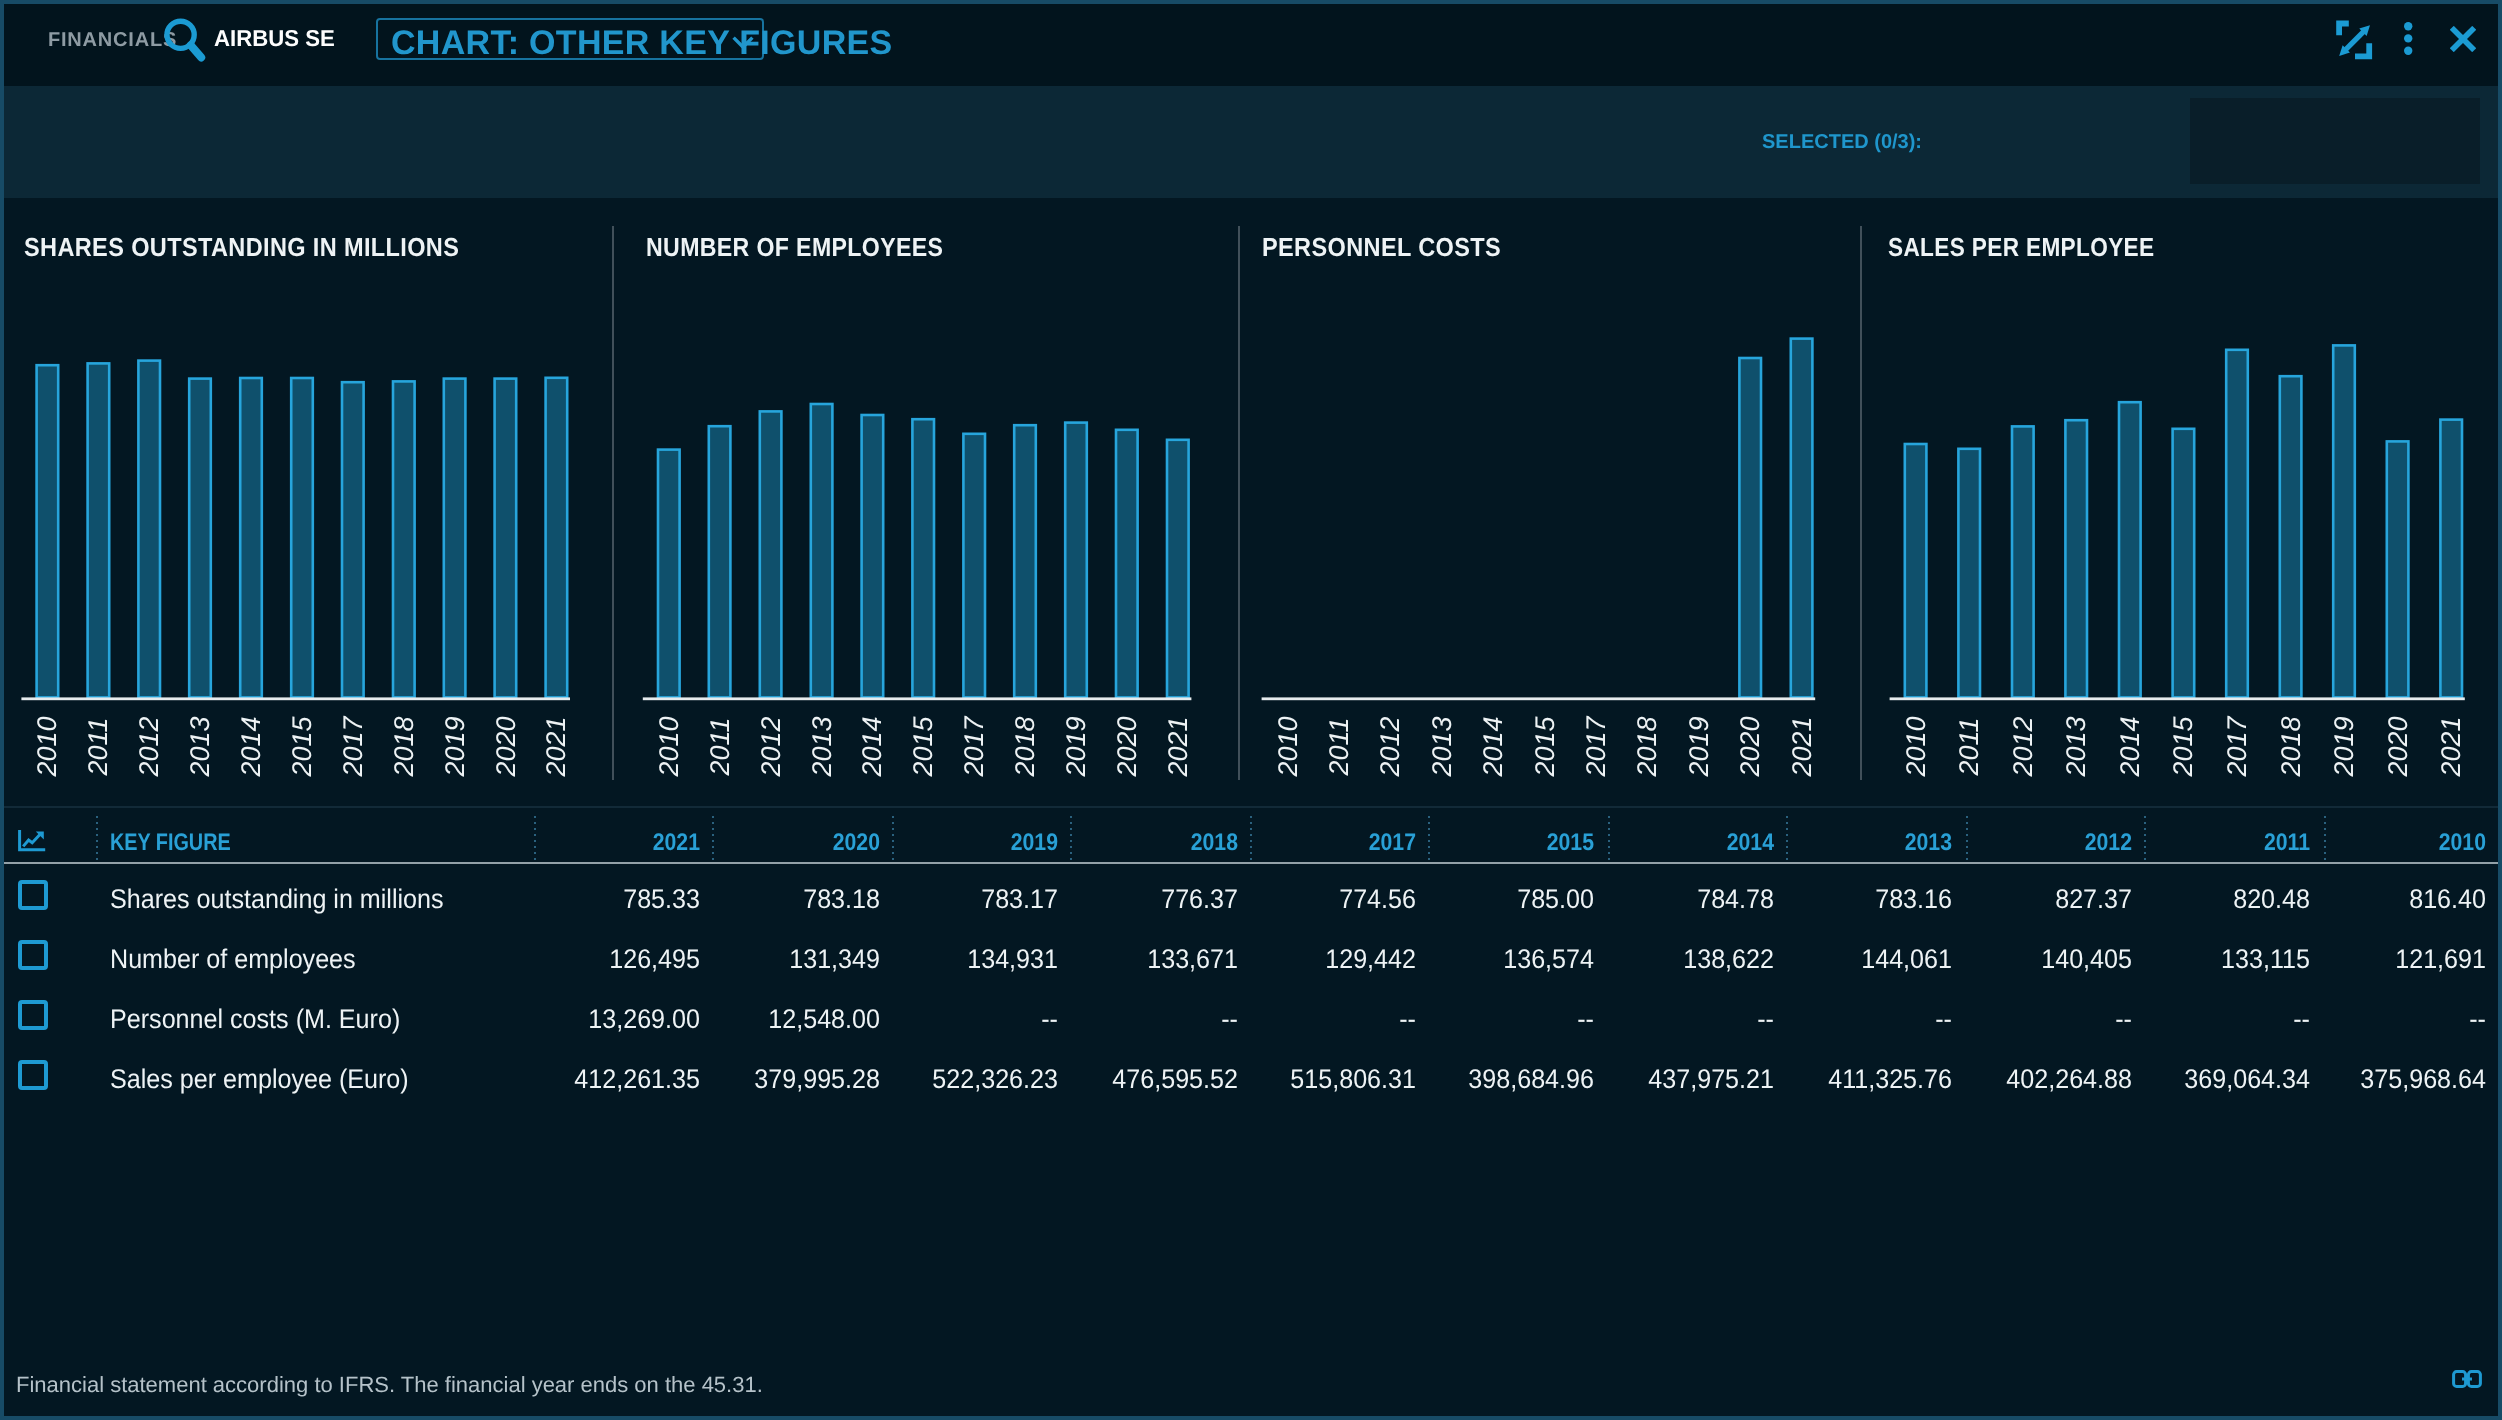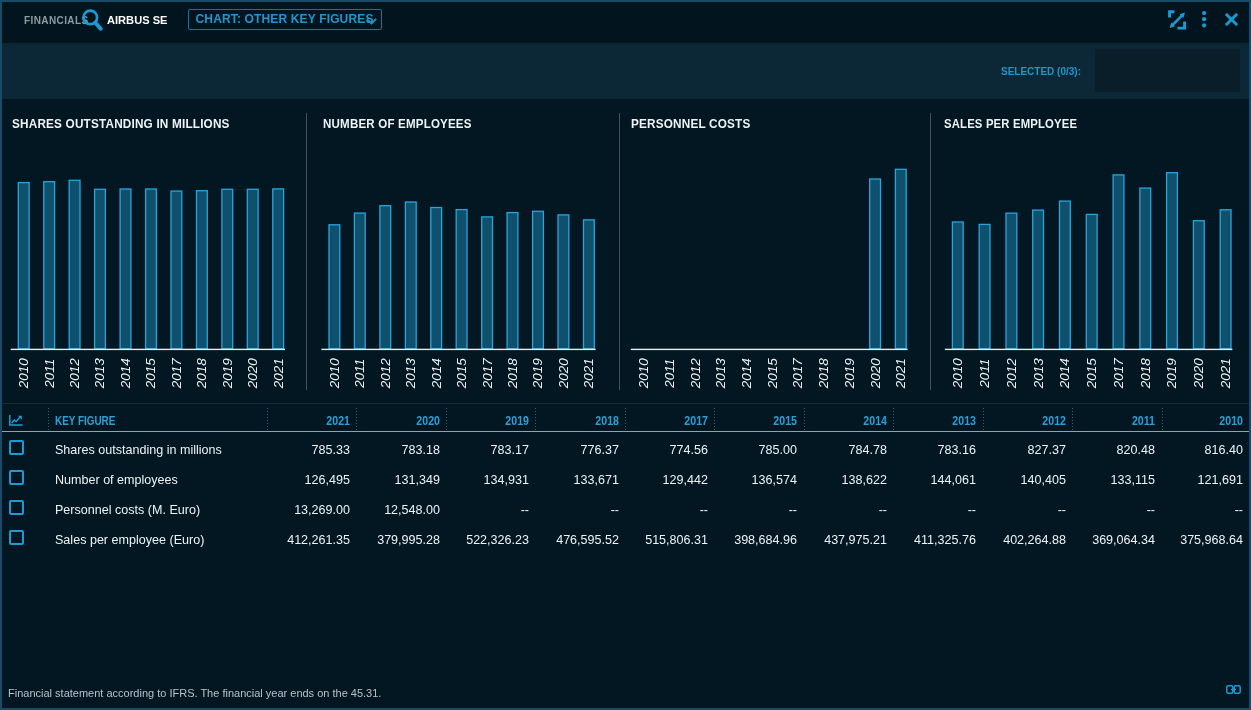--- a/index.html
+++ b/index.html
@@ -9,41 +9,41 @@
 <body>
 <div class="abs" style="left:0;top:0;width:1251px;height:43px;background:#02141d"></div>
 <div class="abs" style="left:0;top:43px;width:1251px;height:56px;background:#0c2836"></div>
 <div class="abs" style="left:24px;top:15px;font-size:10px;font-weight:bold;color:#8e9ba3;letter-spacing:0.4px">FINANCIALS</div>
 <svg class="abs" style="left:81px;top:8px" width="22" height="23" viewBox="0 0 22 23">
 <circle cx="9.3" cy="9.4" r="6.8" stroke="#1b9bd3" stroke-width="2.7" fill="none"></circle>
 <line x1="14.3" y1="14.6" x2="19.6" y2="20.7" stroke="#1b9bd3" stroke-width="4" stroke-linecap="round"></line>
 </svg>
 <div class="abs" style="left:107.2px;top:13.6px;font-size:11.5px;font-weight:bold;color:#fdfdfd;transform:scaleX(0.965);transform-origin:0 0;white-space:pre">AIRBUS SE</div>
 <div class="abs" style="left:187.5px;top:8.5px;width:194.5px;height:21.5px;border:1px solid #17739f;border-radius:2px"></div>
-<div class="abs" style="left:195.5px;top:11.9px;font-size:12px;font-weight:bold;color:#2196cc;letter-spacing:0.15px">CHART: OTHER KEY FIGURES</div>
+<div class="abs" style="left:195.5px;top:11.9px;font-size:17px;font-weight:bold;color:#2196cc;letter-spacing:0.15px">CHART: OTHER KEY FIGURES</div>
 <svg class="abs" style="left:366px;top:18px" width="11" height="7" viewBox="0 0 11 7">
 <path d="M0.8 0.8 L5.5 5.5 L10.2 0.8" stroke="#2196cc" stroke-width="1.7" fill="none"></path>
 </svg>
 <svg class="abs" style="left:1168px;top:9.5px" width="19" height="20" viewBox="0 0 19 20">
 <path d="M6.4 1.75 H1.55 V7.6" stroke="#1b9bd3" stroke-width="2.9" fill="none"></path>
 <path d="M9.5 18.15 H16.6 V11.6" stroke="#1b9bd3" stroke-width="2.9" fill="none"></path>
 <line x1="4.2" y1="15.4" x2="14.4" y2="5.2" stroke="#1b9bd3" stroke-width="2.6"></line>
 <polygon points="17,2.6 15.3,7.98 11.62,4.3" fill="#1b9bd3"></polygon>
 <polygon points="1.6,18 6.98,16.3 3.3,12.62" fill="#1b9bd3"></polygon>
 </svg>
 <svg class="abs" style="left:1202.4px;top:11.4px" width="5" height="17" viewBox="0 0 5 17">
 <circle cx="2.1" cy="2.1" r="2.1" fill="#1b9bd3"></circle>
 <circle cx="2.1" cy="8.2" r="2.1" fill="#1b9bd3"></circle>
 <circle cx="2.1" cy="14.4" r="2.1" fill="#1b9bd3"></circle>
 </svg>
 <svg class="abs" style="left:1224.5px;top:13.3px" width="13" height="13" viewBox="0 0 13 13">
 <line x1="0.9" y1="0.9" x2="12.1" y2="12.1" stroke="#1b9bd3" stroke-width="2.8"></line>
 <line x1="12.1" y1="0.9" x2="0.9" y2="12.1" stroke="#1b9bd3" stroke-width="2.8"></line>
 </svg>
-<div class="abs" style="left:881px;top:65.8px;width:200px;text-align:right;font-size:10px;font-weight:bold;color:#1f96cc">SELECTED (0/3):</div>
+<div class="abs" style="left:881px;top:65.8px;width:200px;text-align:left;font-size:10px;font-weight:bold;color:#1f96cc">SELECTED (0/3):</div>
 <div class="abs" style="left:1095px;top:49px;width:145px;height:43px;background:#091e29"></div>
 <svg style="position:absolute;left:0;top:100px" width="1251" height="295" viewBox="0 0 1251 295">
 <rect x="18.3" y="82.6" width="10.8" height="166.1" fill="#0f506c" stroke="#27a5dc" stroke-width="1.3"></rect>
 <rect x="43.8" y="81.7" width="10.8" height="167.0" fill="#0f506c" stroke="#27a5dc" stroke-width="1.3"></rect>
 <rect x="69.2" y="80.3" width="10.8" height="168.4" fill="#0f506c" stroke="#27a5dc" stroke-width="1.3"></rect>
 <rect x="94.6" y="89.3" width="10.8" height="159.4" fill="#0f506c" stroke="#27a5dc" stroke-width="1.3"></rect>
 <rect x="120.1" y="89.0" width="10.8" height="159.7" fill="#0f506c" stroke="#27a5dc" stroke-width="1.3"></rect>
 <rect x="145.6" y="89.0" width="10.8" height="159.7" fill="#0f506c" stroke="#27a5dc" stroke-width="1.3"></rect>
 <rect x="171.0" y="91.1" width="10.8" height="157.6" fill="#0f506c" stroke="#27a5dc" stroke-width="1.3"></rect>
 <rect x="196.5" y="90.7" width="10.8" height="158.0" fill="#0f506c" stroke="#27a5dc" stroke-width="1.3"></rect>

